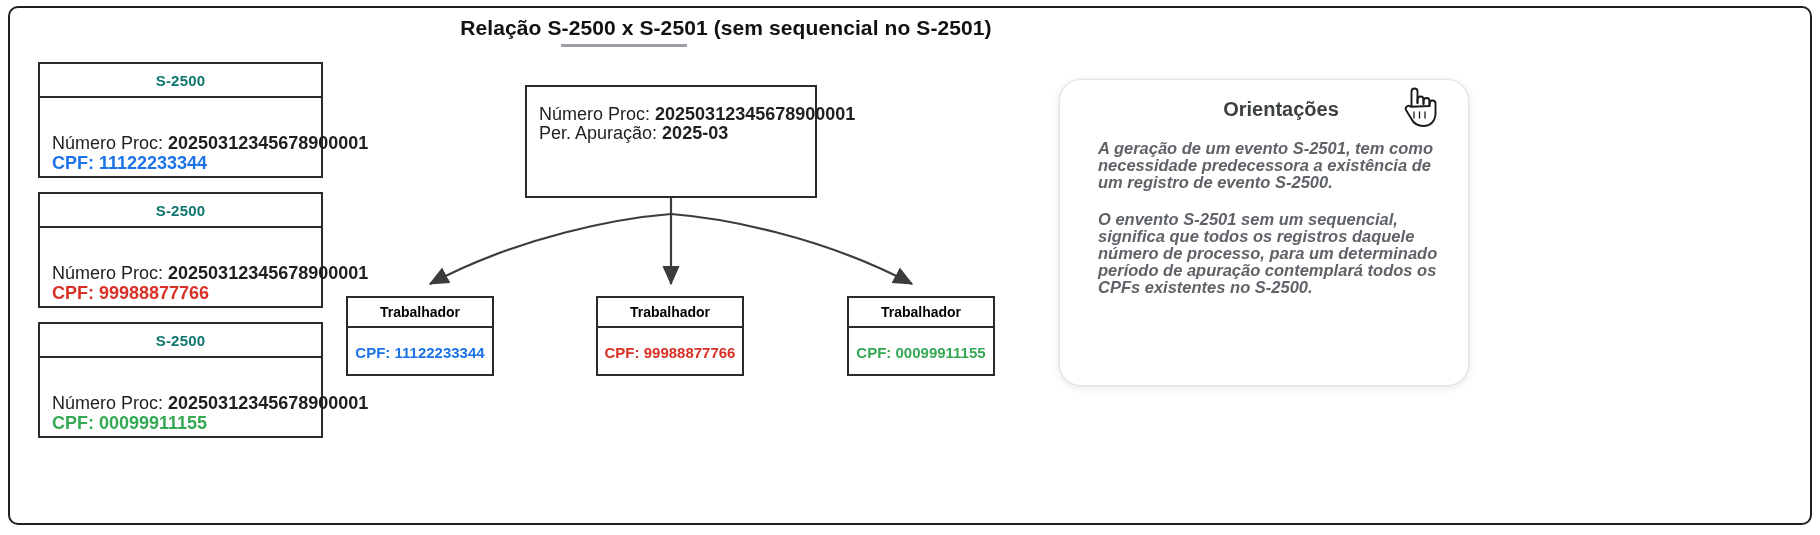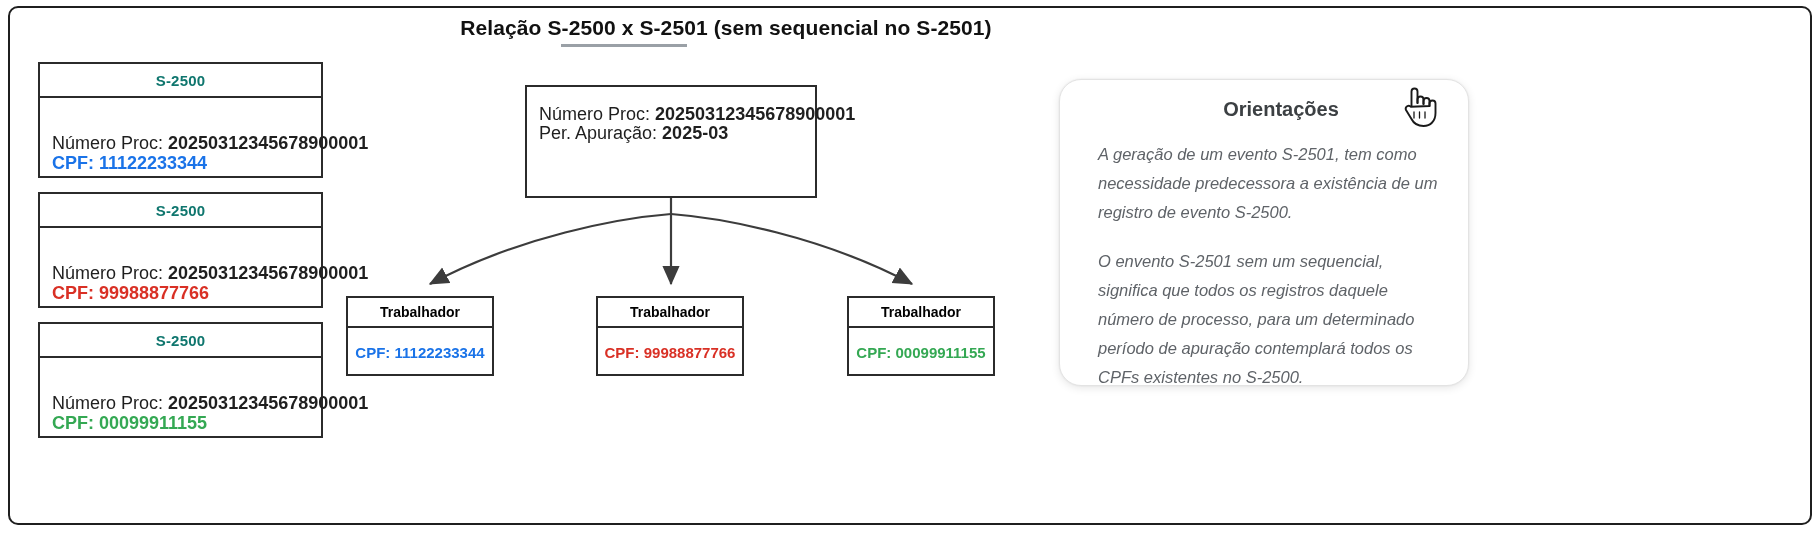--- a/index.html
+++ b/index.html
@@ -117,23 +117,24 @@
     font-size:20px;
     font-weight:bold;
     color:#3c4043;
     padding-left:32px;
   }
   #orient-body {
     position:absolute;
     left:38px; top:60px;
     width:340px;
     font-size:16.5px;
-    line-height:29px;
+    line-height:17px;
     font-style:italic;
     color:#5f6368;
+    font-weight:bold;
   }
   #orient-body p { margin:0 0 20px 0; }
   #orient-body p:last-child { margin-bottom:16px; }
 
   
   #cursor-icon {
     position:absolute;
     left:1398px; top:82px;
     width:40px; height:48px;
   }

